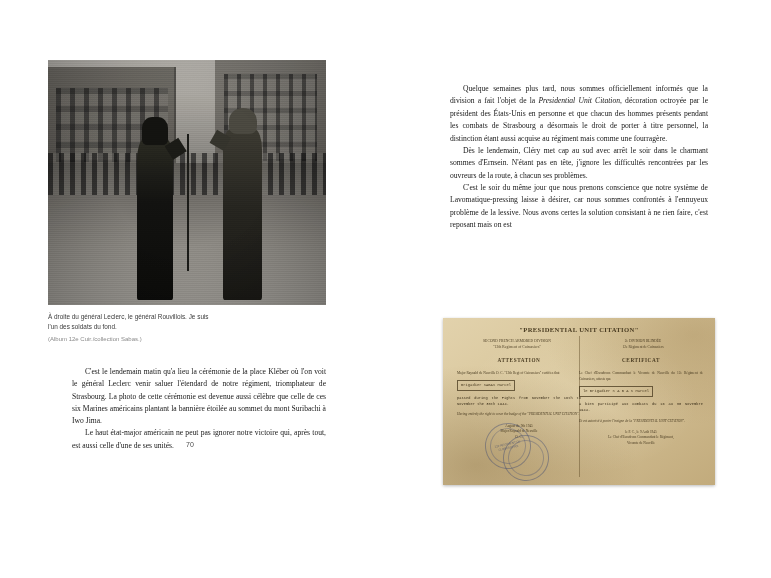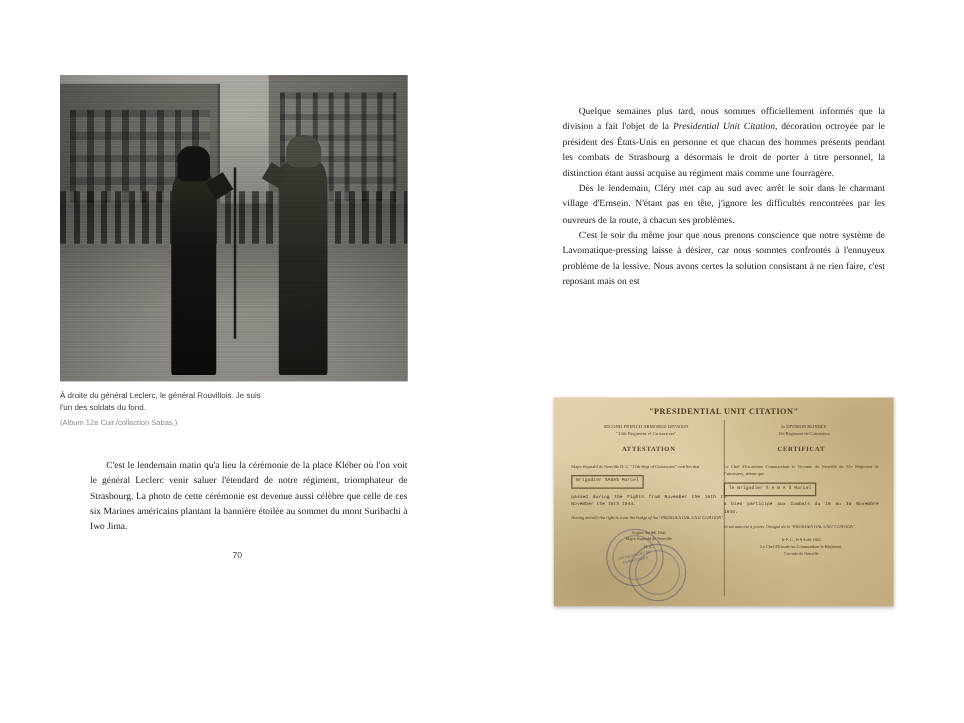--- a/index.html
+++ b/index.html
@@ -352,30 +352,31 @@
       <div class="ph-grain"></div>
     </div>
 
     <div class="photo-caption">
       <span>À droite du général Leclerc, le général Rouvillois. Je suis l'un des soldats du fond.</span>
       <span class="photo-credit">(Album 12e Cuir./collection Sabas.)</span>
     </div>
 
     <div class="body-left">
       <p>C'est le lendemain matin qu'a lieu la cérémonie de la place Kléber où l'on voit le général Leclerc venir saluer l'étendard de notre régiment, triomphateur de Strasbourg. La photo de cette cérémonie est devenue aussi célèbre que celle de ces six Marines américains plantant la bannière étoilée au sommet du mont Suribachi à Iwo Jima.</p>
+      <p>Le haut état-major américain ne peut pas ignorer notre victoire qui, après tout, est aussi celle d'une de ses unités.</p>
     </div>
 
     <div class="folio folio-left">70</div>
   </div>
 
   <div class="page-right">
 
     <div class="body-right">
       <p>Quelque semaines plus tard, nous sommes officiellement informés que la division a fait l'objet de la <i>Presidential Unit Citation</i>, décoration octroyée par le président des États-Unis en personne et que chacun des hommes présents pendant les combats de Strasbourg a désormais le droit de porter à titre personnel, la distinction étant aussi acquise au régiment mais comme une fourragère.</p>
-      <p>Dès le lendemain, Cléry met cap au sud avec arrêt le soir dans le charmant village d'Ernsein. N'étant pas en tête, j'ignore les difficultés rencontrées par les ouvreurs de la route, à chacun ses problèmes.</p>
+      <p>Dès le lendemain, Cléry met cap au sud avec arrêt le soir dans le charmant sommes d'Ernsein. N'étant pas en tête, j'ignore les difficultés rencontrées par les ouvreurs de la route, à chacun ses problèmes.</p>
       <p>C'est le soir du même jour que nous prenons conscience que notre système de Lavomatique-pressing laisse à désirer, car nous sommes confrontés à l'ennuyeux problème de la lessive. Nous avons certes la solution consistant à ne rien faire, c'est reposant mais on est</p>
     </div>
 
     <div class="doc-frame">
       <div class="doc-stain"></div>
 
       <div class="doc-title">"PRESIDENTIAL UNIT CITATION"</div>
 
       <div class="doc-sub1">SECOND FRENCH ARMORED DIVISION</div>
       <div class="doc-sub2">"12th Regiment of Cuirassiers"</div>

